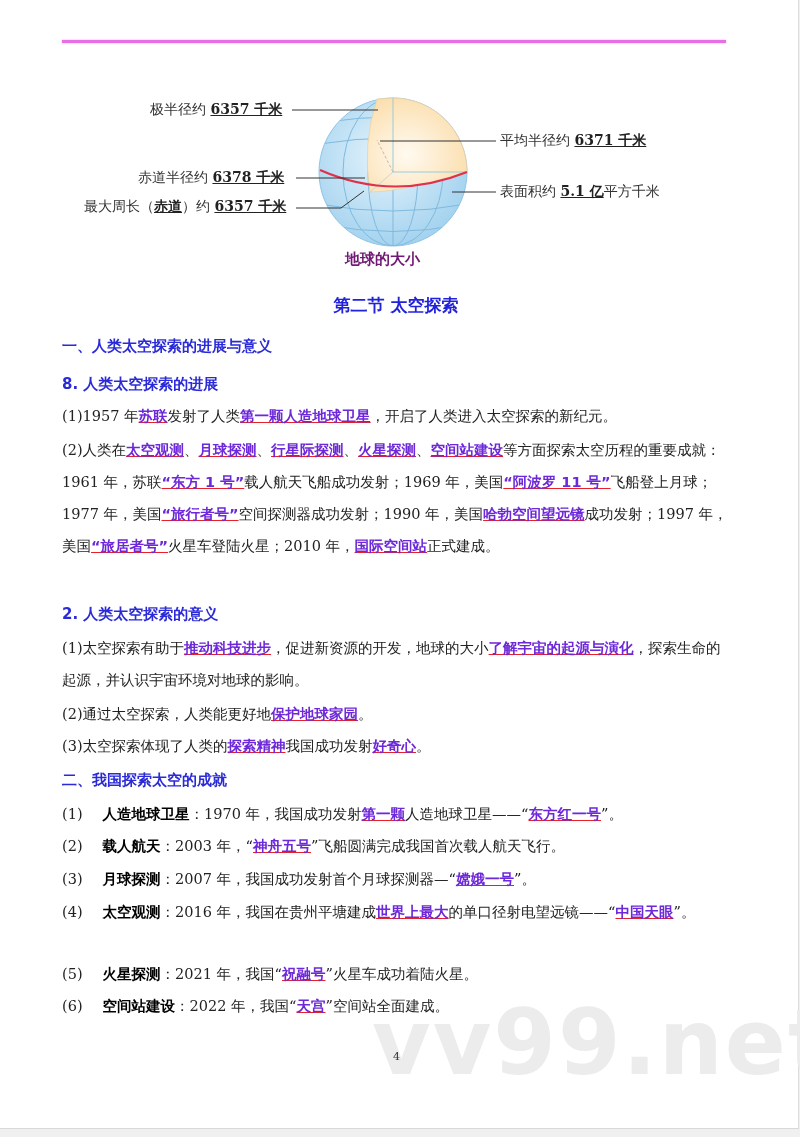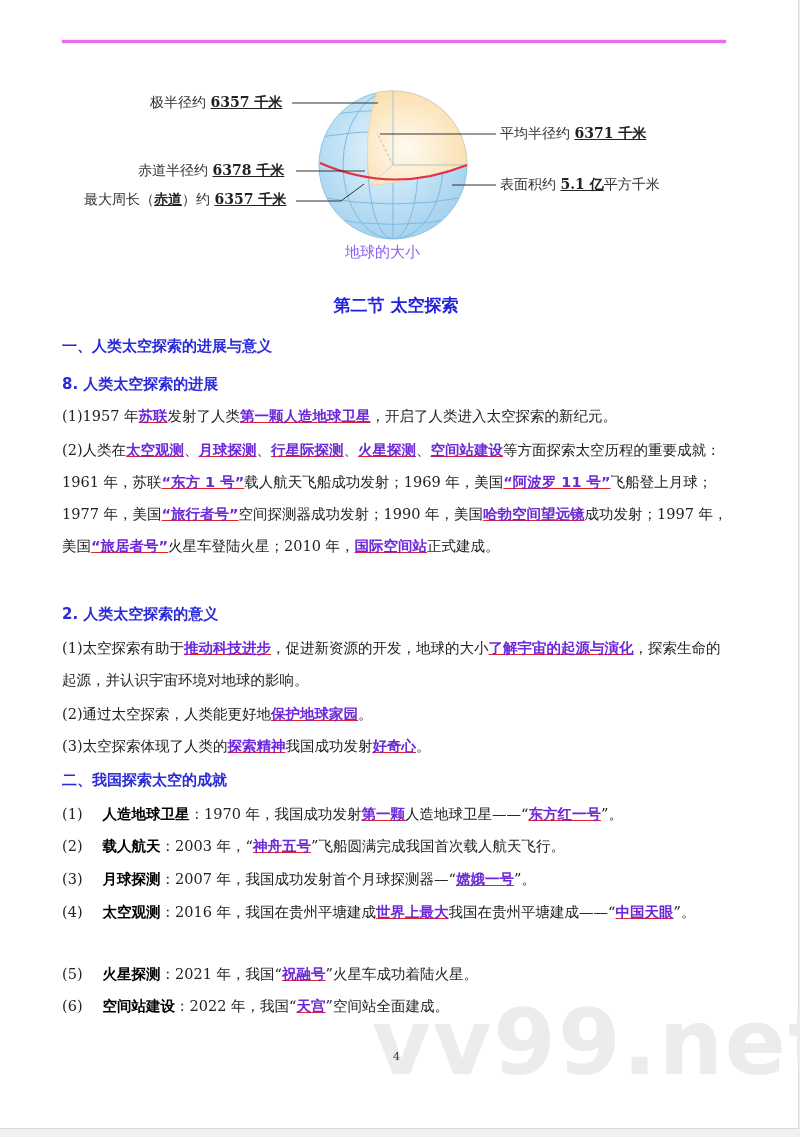--- a/index.html
+++ b/index.html
@@ -1,22 +1,22 @@
 <!DOCTYPE html>
 <html><head>
 <meta charset="utf-8">
 <style>
   html, body { margin:0; padding:0; }
   body { width:800px; height:1137px; background:#f0f0f0; position:relative; overflow:hidden; font-family:"DejaVu Serif","Liberation Serif",serif; }
   .page { position:absolute; left:0; top:0; width:798px; height:1128px; background:#ffffff; border-right:1px solid #ddd; border-bottom:1px solid #d8d8d8; }
   .top-rule { position:absolute; left:62px; top:40px; width:664px; height:3px; background:#e86ee8; box-shadow:0 0 2px #f0a0f0; }
-  .figure { position:absolute; left:0; top:77px; width:800px; height:190px; }
+  .figure { position:absolute; left:0; top:84px; width:800px; height:190px; }
   .fig-label { position:absolute; font-size:14px; color:#333; white-space:nowrap; font-family:"DejaVu Serif",serif; }
   .fig-label b { text-decoration:underline; font-weight:bold; color:#222; }
-  .fig-caption { position:absolute; left:345px; top:166px; font-size:15px; font-weight:normal; color:#8b5cf6; font-family:"DejaVu Sans",sans-serif; }
+  .fig-caption { position:absolute; left:345px; top:166px; font-size:15px; font-weight:bold; color:#701a75; font-family:"DejaVu Sans",sans-serif; }
   .section-title { position:absolute; left:0; top:294px; width:792px; text-align:center; font-size:17px; font-weight:bold; color:#2222dd; font-family:"DejaVu Sans",sans-serif; }
   .h1 { position:absolute; left:62px; font-size:15px; font-weight:bold; color:#2a2ad8; font-family:"DejaVu Sans",sans-serif; }
   .para { position:absolute; left:62px; width:670px; font-size:14.5px; line-height:32px; color:#222; }
   .hl { color:#6d28d9; font-weight:bold; text-decoration:underline; text-decoration-color:#e8202a; font-family:"DejaVu Sans",sans-serif; }
   .kw { font-weight:bold; color:#000000; font-family:"DejaVu Sans",sans-serif;margin-left:20px; }
   .watermark { position:absolute; left:372px; top:990px; font-size:90px; font-weight:bold; color:#ececec; font-family:"DejaVu Sans",sans-serif; letter-spacing:2px; }
   .page-number { position:absolute; left:393px; top:1050px; font-size:11px; color:#333; }
 </style>
 </head>
 <body>
@@ -83,19 +83,19 @@
 
   <div class="para" style="top:632px"><span>(1)太空探索有助于</span><span class="hl">推动科技进步</span><span>，促进新资源的开发，地球的大小</span><span class="hl">了解宇宙的起源与演化</span><span>，探索生命的起源，并认识宇宙环境对地球的影响。</span></div>
   <div class="para" style="top:698px"><span>(2)通过太空探索，人类能更好地</span><span class="hl">保护地球家园</span><span>。</span></div>
   <div class="para" style="top:730px"><span>(3)太空探索体现了人类的</span><span class="hl">探索精神</span><span>我国成功发射</span><span class="hl">好奇心</span><span>。</span></div>
 
   <div class="h1" style="top:771px">二、我国探索太空的成就</div>
 
   <div class="para" style="top:798px"><span>(1)</span><span class="kw">人造地球卫星</span><span>：1970 年，我国成功发射</span><span class="hl">第一颗</span><span>人造地球卫星——“</span><span class="hl">东方红一号</span><span>”。</span></div>
   <div class="para" style="top:830px"><span>(2)</span><span class="kw">载人航天</span><span>：2003 年，“</span><span class="hl">神舟五号</span><span>”飞船圆满完成我国首次载人航天飞行。</span></div>
   <div class="para" style="top:863px"><span>(3)</span><span class="kw">月球探测</span><span>：2007 年，我国成功发射首个月球探测器—“</span><span class="hl">嫦娥一号</span><span>”。</span></div>
-  <div class="para" style="top:896px"><span>(4)</span><span class="kw">太空观测</span><span>：2016 年，我国在贵州平塘建成</span><span class="hl">世界上最大</span><span>我国在贵州平塘建成——“</span><span class="hl">中国天眼</span><span>”。</span></div>
+  <div class="para" style="top:896px"><span>(4)</span><span class="kw">太空观测</span><span>：2016 年，我国在贵州平塘建成</span><span class="hl">世界上最大</span><span>的单口径射电望远镜——“</span><span class="hl">中国天眼</span><span>”。</span></div>
   <div class="para" style="top:958px"><span>(5)</span><span class="kw">火星探测</span><span>：2021 年，我国“</span><span class="hl">祝融号</span><span>”火星车成功着陆火星。</span></div>
   <div class="para" style="top:990px"><span>(6)</span><span class="kw">空间站建设</span><span>：2022 年，我国“</span><span class="hl">天宫</span><span>”空间站全面建成。</span></div>
 
   <div class="watermark">vv99.net</div>
   <div class="page-number">4</div>
 </div>
 
 </body></html>

